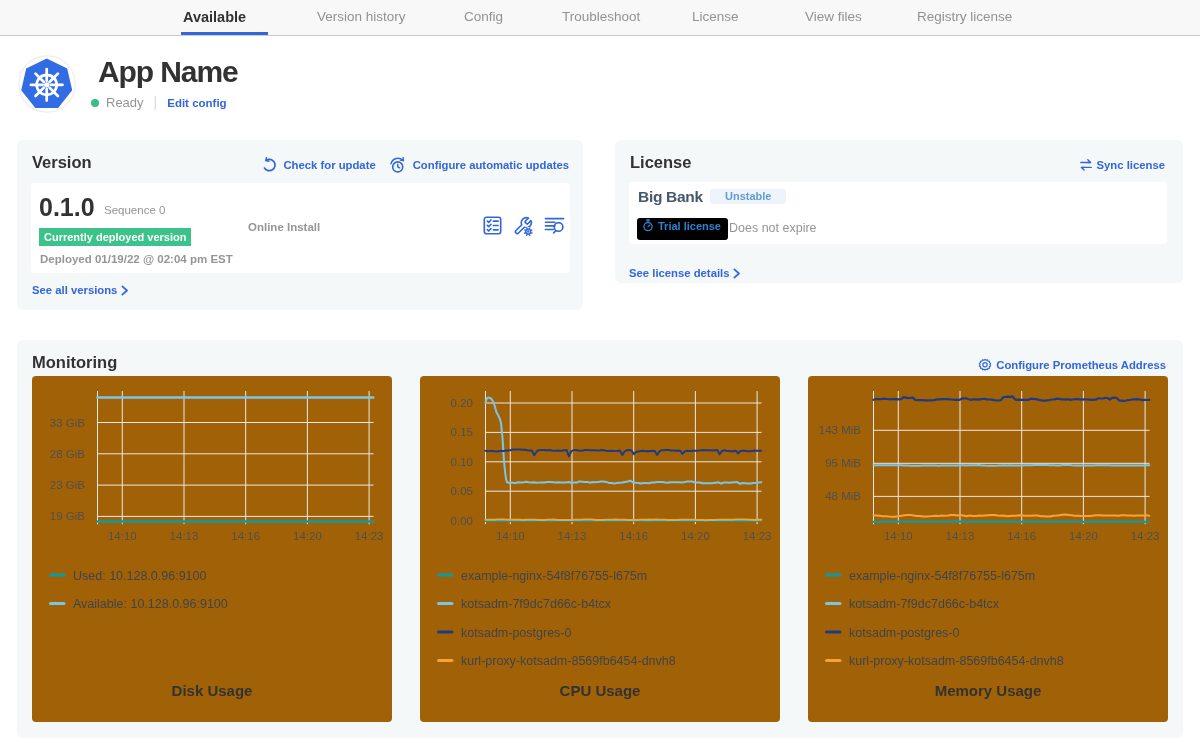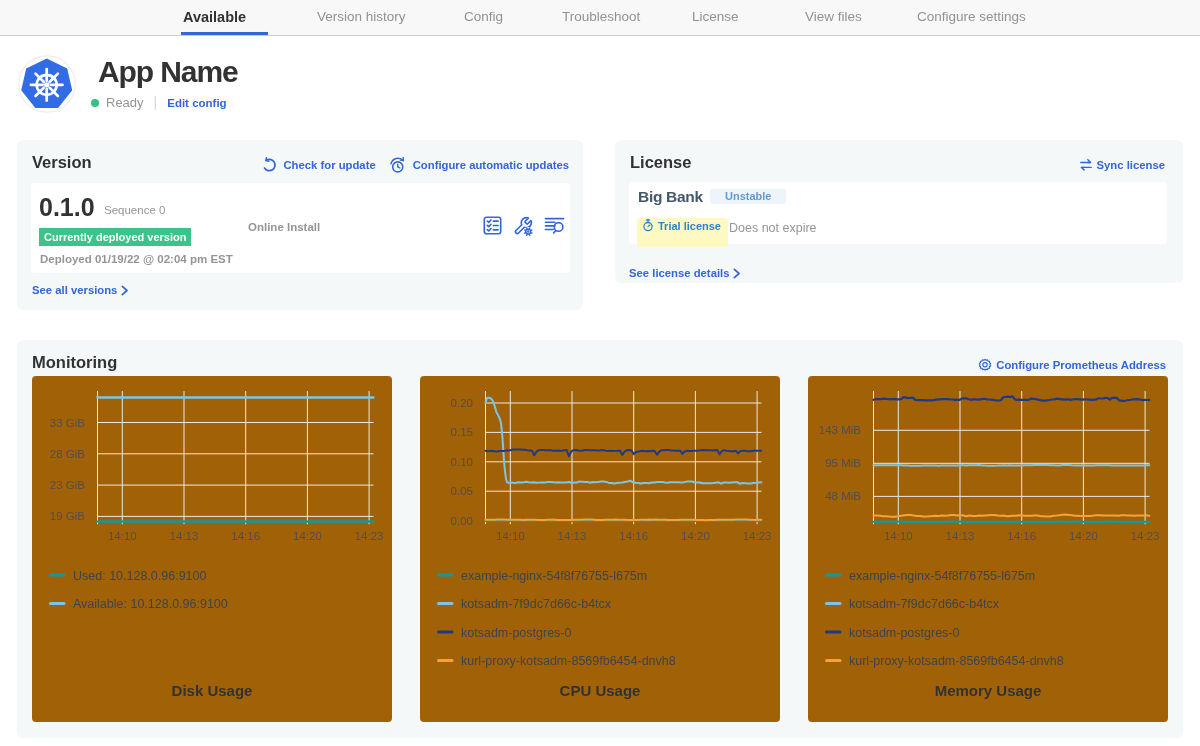--- a/index.html
+++ b/index.html
@@ -26,35 +26,35 @@
 .vnum { position:absolute; left:8px; top:11px; font-size:25px; font-weight:bold; color:#323232; line-height:26px; }
 .seq { position:absolute; left:73px; top:21px; font-size:11.5px; color:#959595; }
 .depbadge { position:absolute; left:8px; top:45px; height:18px; line-height:18px; padding:0 5px; background:#3bc389; color:#fff; font-size:11px; font-weight:bold; border-radius:0; }
 .deptime { position:absolute; left:9px; top:70px; font-size:11.5px; font-weight:bold; color:#959595; }
 .onlinst { position:absolute; left:217px; top:38px; font-size:11.5px; font-weight:bold; color:#959595; }
 .vicons { position:absolute; left:452px; top:33px; display:flex; gap:11px; align-items:flex-start; }
 .seeall { position:absolute; left:15px; top:144px; }
 #license-inner { left:14px; top:42px; width:538px; height:62px; }
 .bigbank { position:absolute; left:9px; top:7px; font-size:15.5px; font-weight:bold; color:#44586c; letter-spacing:-0.3px; line-height:15px; }
 .unstable { position:absolute; left:81px; top:7px; height:15px; line-height:15px; font-size:11px; font-weight:bold; color:#649bd1; background:#edf4fb; border-radius:3px; padding:0 15px; }
-.trial { position:absolute; left:8px; top:35.5px; height:29px; line-height:16.5px; font-size:11px; font-weight:bold; color:#2e82cf; background:#fef9c3; border-radius:3px; padding:0 7px 0 5px; }
+.trial { position:absolute; left:8px; top:35.5px; height:22px; line-height:16.5px; font-size:11px; font-weight:bold; color:#2e82cf; background:#000000; border-radius:3px; padding:0 7px 0 5px; }
 .noexpire { position:absolute; left:100px; top:39px; font-size:12.5px; color:#959595; }
 .seelic { position:absolute; left:14px; top:127px; }
 .chart-row { position:absolute; left:15px; top:36px; display:flex; gap:28px; }
 .chart-card { width:360px; height:346px; background:#a16207; border-radius:4px; }
 </style></head>
 <body>
 <div class="nav">
   <a class="active" style="left:183px">Available</a>
   <a style="left:317px">Version history</a>
   <a style="left:464px">Config</a>
   <a style="left:562px">Troubleshoot</a>
   <a style="left:692px">License</a>
   <a style="left:805px">View files</a>
-  <a style="left:917px">Configure settings</a>
+  <a style="left:917px">Registry license</a>
   <div class="underline"></div>
 </div>
 <div class="apphead">
   <div class="appicon"><svg width="58" height="58" viewBox="0 0 58 58">
 <circle cx="29" cy="29" r="28.2" fill="#ffffff" stroke="#ededed" stroke-width="1.2"></circle>
 <polygon points="28.7,3.6 49.2,13.4 54.2,35.3 40.1,52.9 17.3,52.9 3.2,35.3 8.2,13.4" fill="#326ce5"></polygon>
 <g stroke="#ffffff" stroke-width="2.7" stroke-linecap="round">
 <line x1="28.7" y1="14.0" x2="28.7" y2="25.8"></line>
           <line x1="28.7" y1="33.8" x2="28.7" y2="45.6"></line>
 <line x1="12.9" y1="29.8" x2="24.7" y2="29.8"></line>

